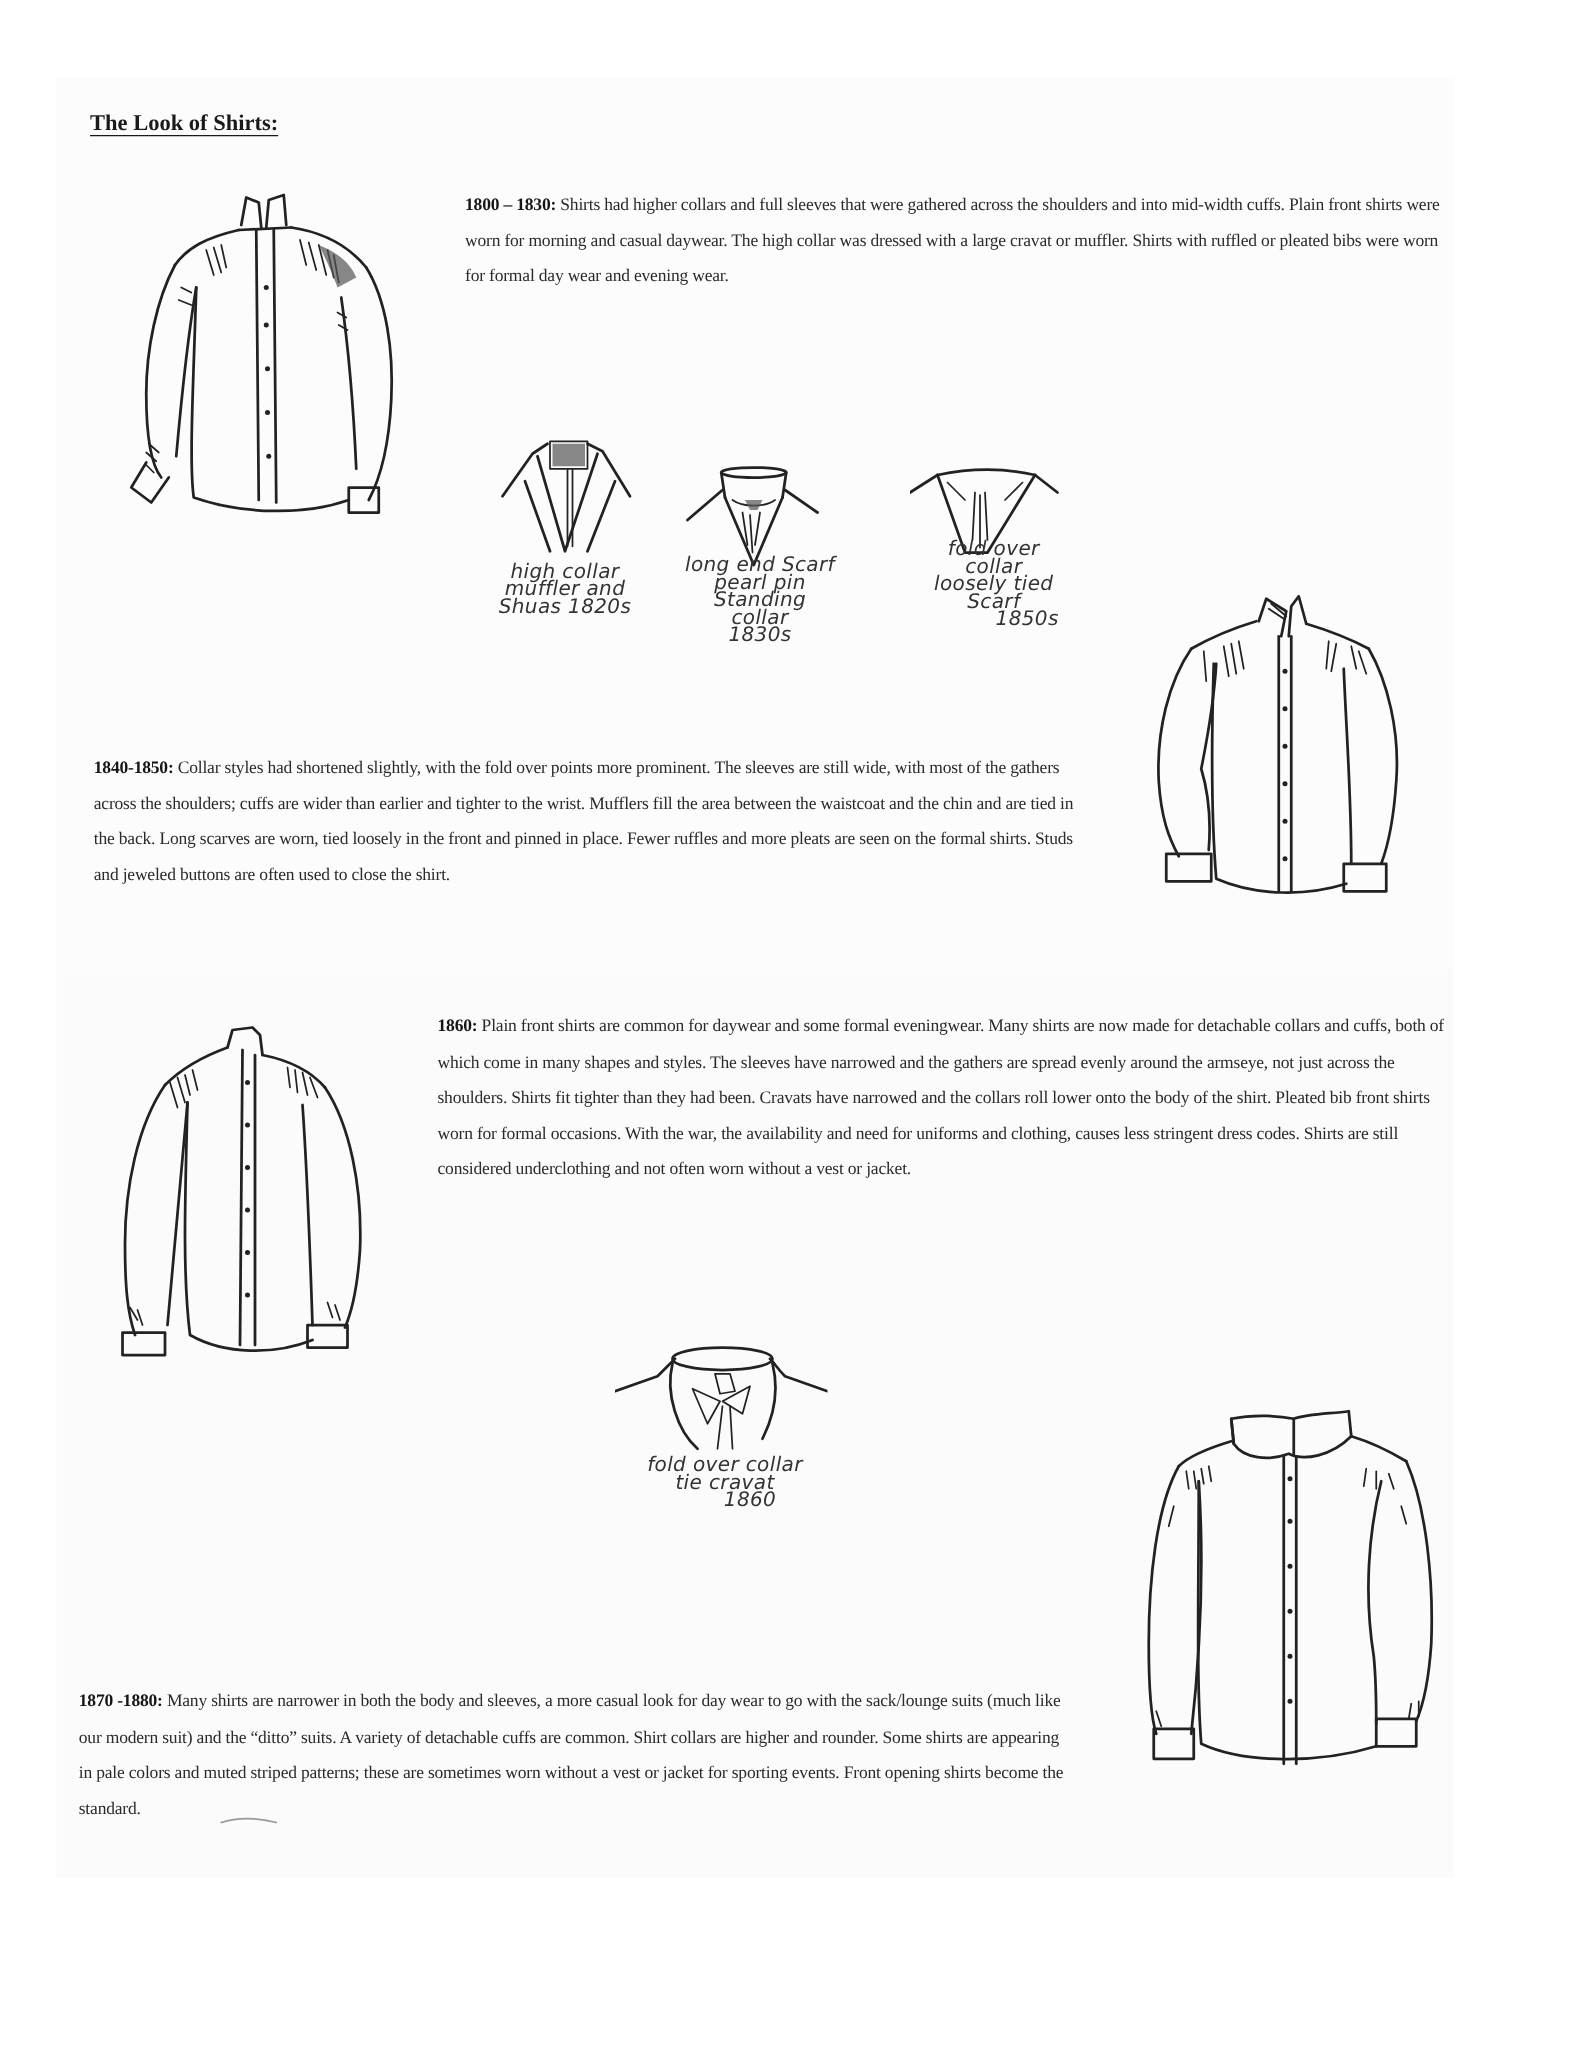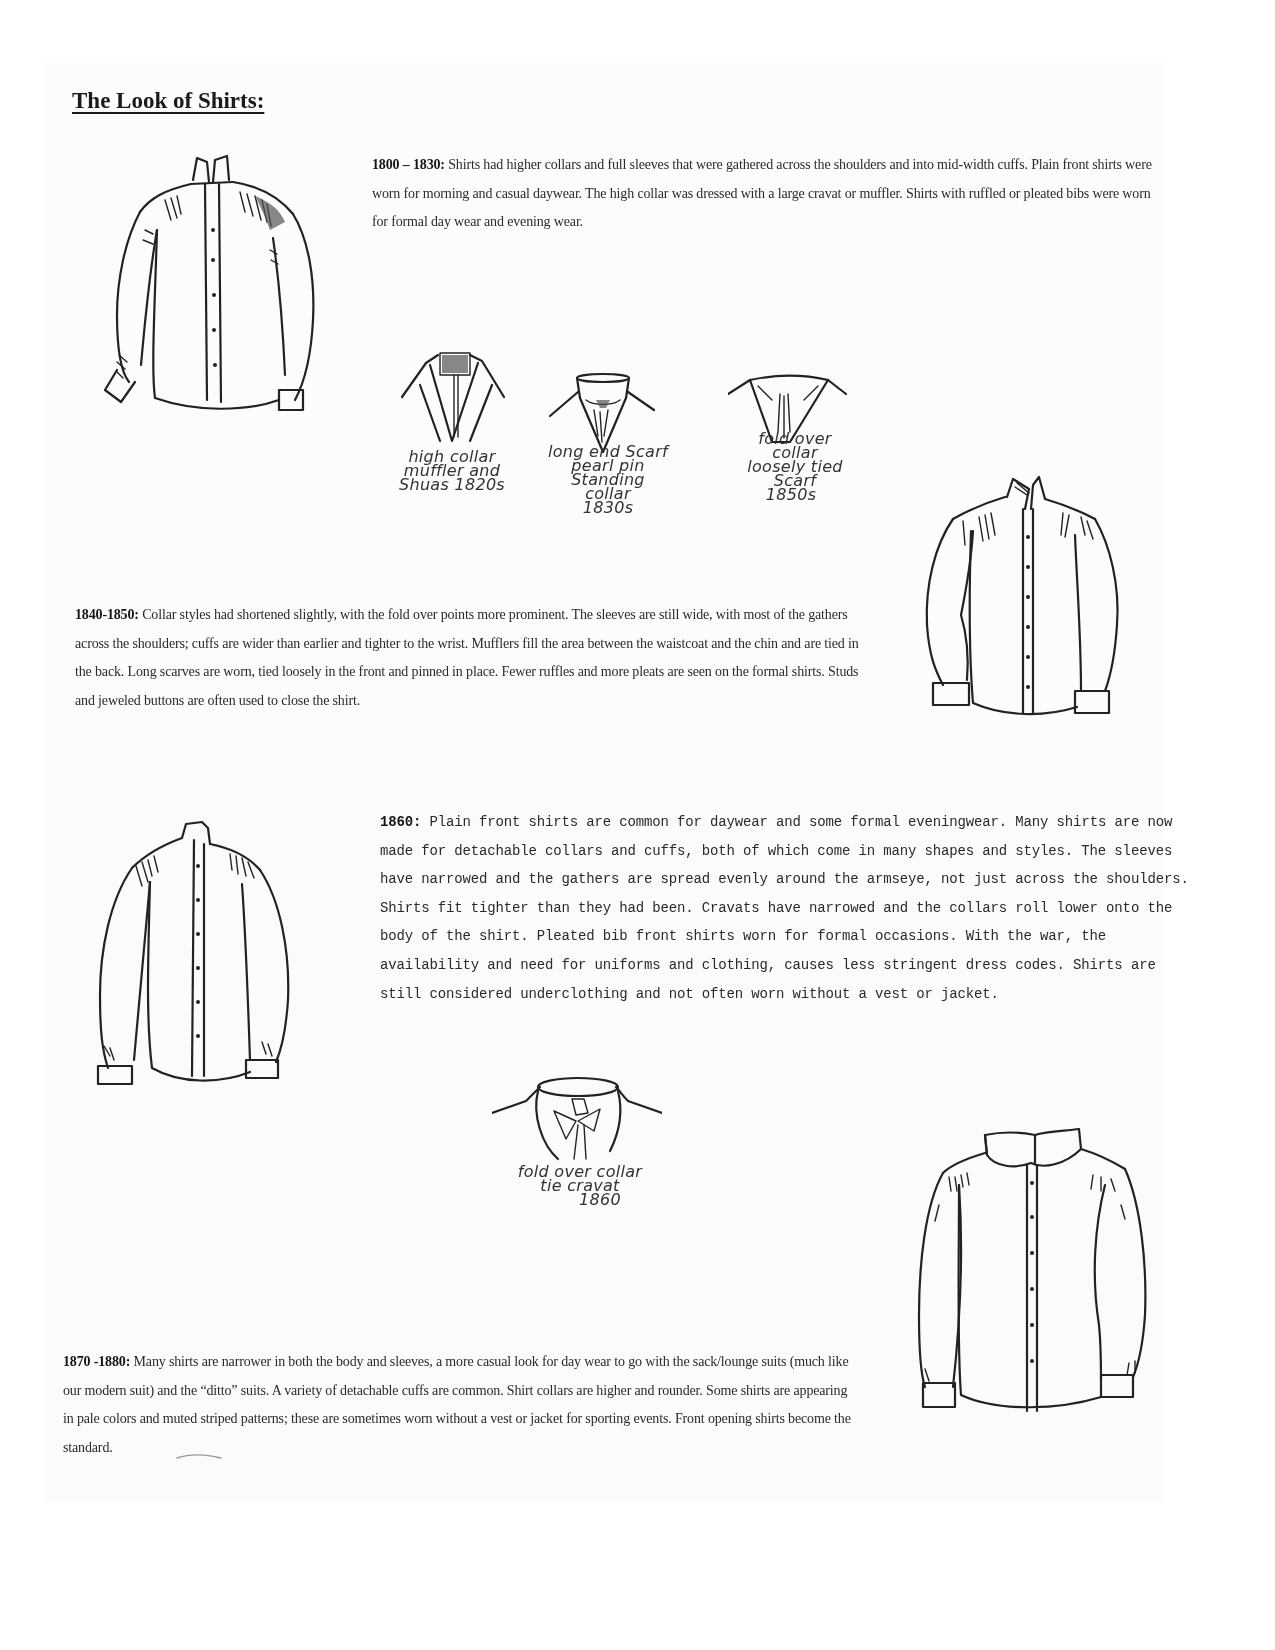--- a/index.html
+++ b/index.html
@@ -1,26 +1,26 @@
 <!DOCTYPE html>
 <html><head>
 <meta charset="utf-8">
 <style>
   html, body { margin: 0; padding: 0; background: #ffffff; }
   body { width: 1275px; height: 1650px; position: relative; overflow: hidden;
          font-family: "Liberation Serif", "DejaVu Serif", serif; color: #1f1f1f; }
   .scan { position: absolute; left: 45px; top: 62px; width: 1118px; height: 1440px; background: #fcfcfc; }
   .scan-lower { position: absolute; left: 45px; top: 775px; width: 1118px; height: 727px; background: #fbfbfb; }
-  .title { position: absolute; left: 72px; top: 88px; font-size: 23px; font-weight: bold;
+  .title { position: absolute; left: 72px; top: 88px; font-size: 18px; font-weight: bold;
            text-decoration: underline; text-underline-offset: 4px; color: #1a1a1a; font-family: Liberation Serif, serif; }
   .para { position: absolute; font-size: 14px; line-height: 28.6px; color: #2a2a2a; letter-spacing: -0.15px; }
   .para b { font-weight: bold; color: #151515; }
   .p1 { left: 372px; top: 151px; width: 790px; }
   .p2 { left: 75px; top: 561px; width: 800px; margin-top: 40px; }
-  .p3 { left: 380px; top: 808px; width: 820px; font-family: Liberation Mono, monospace; }
+  .p3 { left: 350px; top: 808px; width: 820px; }
   .p4 { left: 63px; top: 1348px; width: 790px; }
   .fig { position: absolute; }
   .fig svg { display: block; }
   .caption { position: absolute; font-family: "DejaVu Sans", sans-serif; font-size: 16px;
              line-height: 14px; color: #333; text-align: center; font-style: italic; letter-spacing: 0.3px; }
   .caption span { display: block; }
   svg path, svg line, svg polyline, svg ellipse, svg rect, svg polygon { fill: none; stroke: #222; stroke-width: 2.2; stroke-linecap: round; stroke-linejoin: round; }
   svg .thin { stroke-width: 1.4; }
   svg .dot { fill: #222; stroke: none; }
   svg .shade { fill: #555; stroke: none; opacity: 0.7; }
@@ -116,21 +116,21 @@
     <path d="M22 8 C50 2 74 2 100 8"></path>
     <path d="M22 8 L44 70 L62 70 L100 8"></path>
     <path class="thin" d="M30 14 L44 28 M90 14 L76 28 M52 22 L50 60 M60 22 L62 60 M56 24 L56 66"></path>
   </svg>
 </div>
 <div class="caption" style="left:735px; top:432px; width:120px;">
   <span>fold over</span>
   <span>collar</span>
   <span>loosely tied</span>
   <span>Scarf</span>
-  <span style="text-align:center; padding-right:8px;">1850s</span>
+  <span style="text-align:right; padding-right:8px;">1850s</span>
 </div>
 
 <div class="para p2">
   <b>1840-1850:</b><span>  Collar styles had shortened slightly, with the fold over points more prominent.  The sleeves are still wide, with most of the gathers across the shoulders; cuffs are wider than earlier and tighter to the wrist.   Mufflers fill the area between the waistcoat and the chin and are tied in the back.  Long scarves are worn, tied loosely in the front and pinned in place. Fewer ruffles and more pleats are seen on the formal shirts. Studs and jeweled buttons are often used to close the shirt.</span>
 </div>
 
 <div class="fig" style="left:905px; top:455px;">
   <svg width="230" height="265" viewBox="0 0 230 265">
     <path d="M102 42 L108 24 L124 34 L120 54"></path>
     <path d="M126 54 L128 30 L134 22 L140 44"></path>

